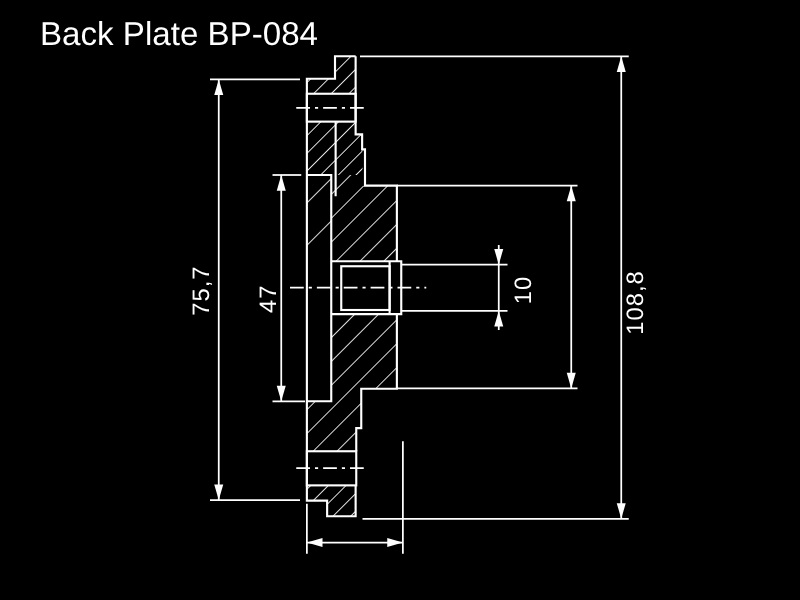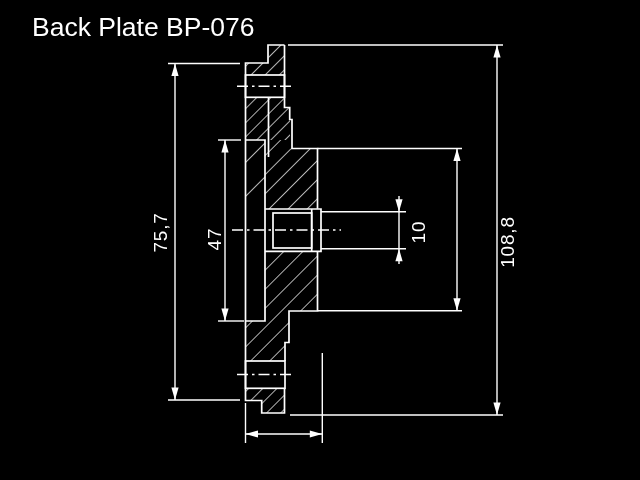--- a/index.html
+++ b/index.html
@@ -10,21 +10,21 @@
   .ol{stroke:#fff;stroke-width:1.7;fill:none;}
   .dl{stroke:#fff;stroke-width:1.4;fill:none;}
   .cl{stroke:#fff;stroke-width:1.4;fill:none;stroke-dasharray:11 4 2.5 4;}
   .ar{fill:#fff;stroke:none;}
   .dtxt{fill:#fff;font-family:"Liberation Sans",sans-serif;font-size:19px;text-anchor:middle;letter-spacing:0.8px;}
 </style>
 </head>
 <body>
 
 <div class="page">
-  <div class="title">Back Plate BP-076</div>
+  <div class="title">Back Plate BP-084</div>
   <svg width="640" height="480" viewBox="0 0 640 480">
     <defs>
       <pattern id="hA" width="10" height="10" patternUnits="userSpaceOnUse" patternTransform="rotate(45)">
         <line x1="0" y1="0" x2="0" y2="10" stroke="#fff" stroke-width="1.4"></line>
       </pattern>
       <pattern id="hB" width="13.5" height="13.5" patternUnits="userSpaceOnUse" patternTransform="rotate(45)">
         <line x1="0" y1="0" x2="0" y2="13.5" stroke="#fff" stroke-width="1.4"></line>
       </pattern>
       <pattern id="hC" width="24" height="24" patternUnits="userSpaceOnUse" patternTransform="rotate(45)">
         <line x1="0" y1="0" x2="0" y2="24" stroke="#fff" stroke-width="1.4"></line>

